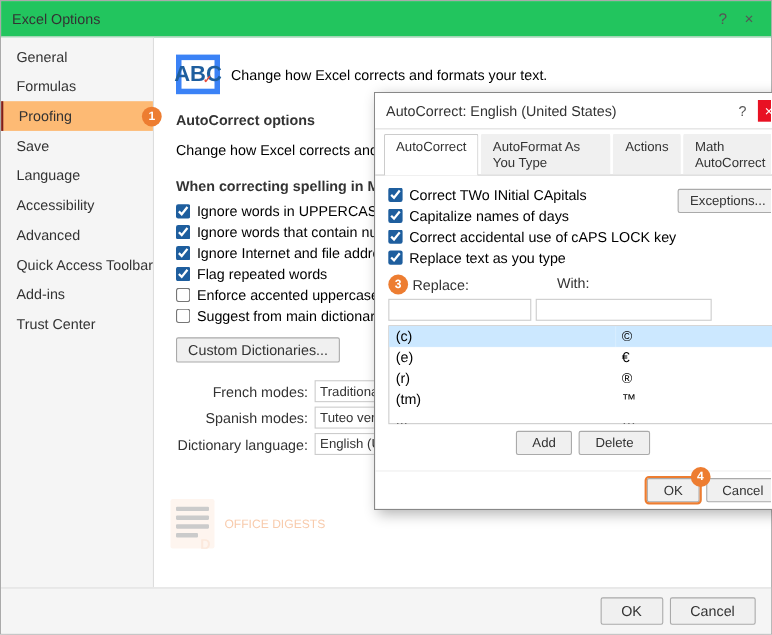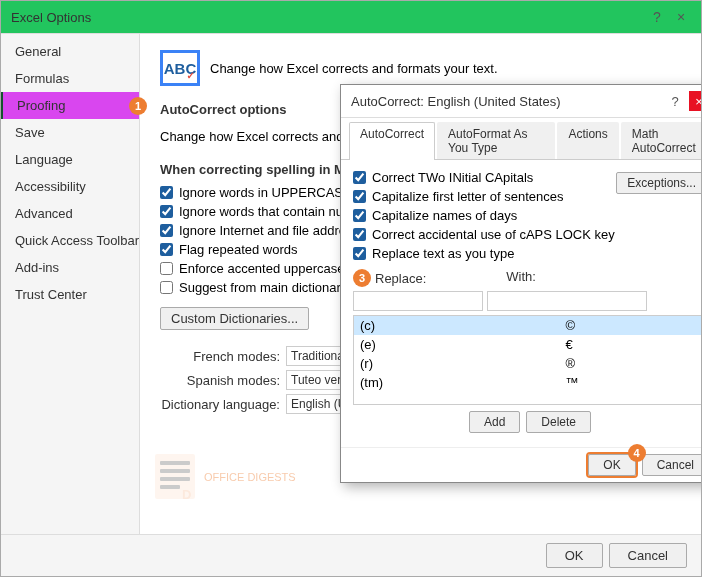--- a/index.html
+++ b/index.html
@@ -62,22 +62,22 @@
     }
     
     .sidebar-item {
       padding: 6px 14px;
       cursor: pointer;
       color: #333;
       white-space: nowrap;
     }
     
     .sidebar-item.active {
-      background: #d946ef;
-      border-left: 2px solid #14532d;
+      background: #fdba74;
+      border-left: 2px solid #7f1d1d;
       color: #333;
       font-weight: normal;
     }
     
     .main-content {
       flex: 1;
       padding: 16px 20px;
       overflow-y: auto;
       position: relative;
     }
@@ -86,25 +86,25 @@
       display: flex;
       align-items: center;
       gap: 10px;
       margin-bottom: 16px;
     }
     
     .abc-icon {
       width: 40px;
       height: 36px;
       background: #fff;
-      border: 3px solid #3b82f6;
+      border: 5px solid #3b82f6;
       display: flex;
       align-items: center;
       justify-content: center;
-      font-size: 15px;
+      font-size: 20px;
       font-weight: bold;
       color: #1e5e9e;
       position: relative;
     }
     
     .abc-icon::after {
       content: '✓';
       position: absolute;
       bottom: 2px;
       right: 2px;
@@ -542,24 +542,20 @@
           <div class="overlay-tab">Actions</div>
           <div class="overlay-tab">Math AutoCorrect</div>
         </div>
 
         <div class="overlay-body">
           <div style="display:flex; justify-content:space-between; align-items:flex-start;">
             <div style="flex:1;">
               <div class="overlay-checkbox-item">
                 <input type="checkbox" checked="" style="">
                 <label>Correct TWo INitial CApitals</label>
-              </div>
-              <div class="overlay-checkbox-item">
-                <input type="checkbox" checked="" style="">
-                <label>Capitalize first letter of sentences</label>
               </div>
               <div class="overlay-checkbox-item">
                 <input type="checkbox" checked="" style="">
                 <label>Capitalize names of days</label>
               </div>
               <div class="overlay-checkbox-item">
                 <input type="checkbox" checked="" style="">
                 <label>Correct accidental use of cAPS LOCK key</label>
               </div>
             </div>

